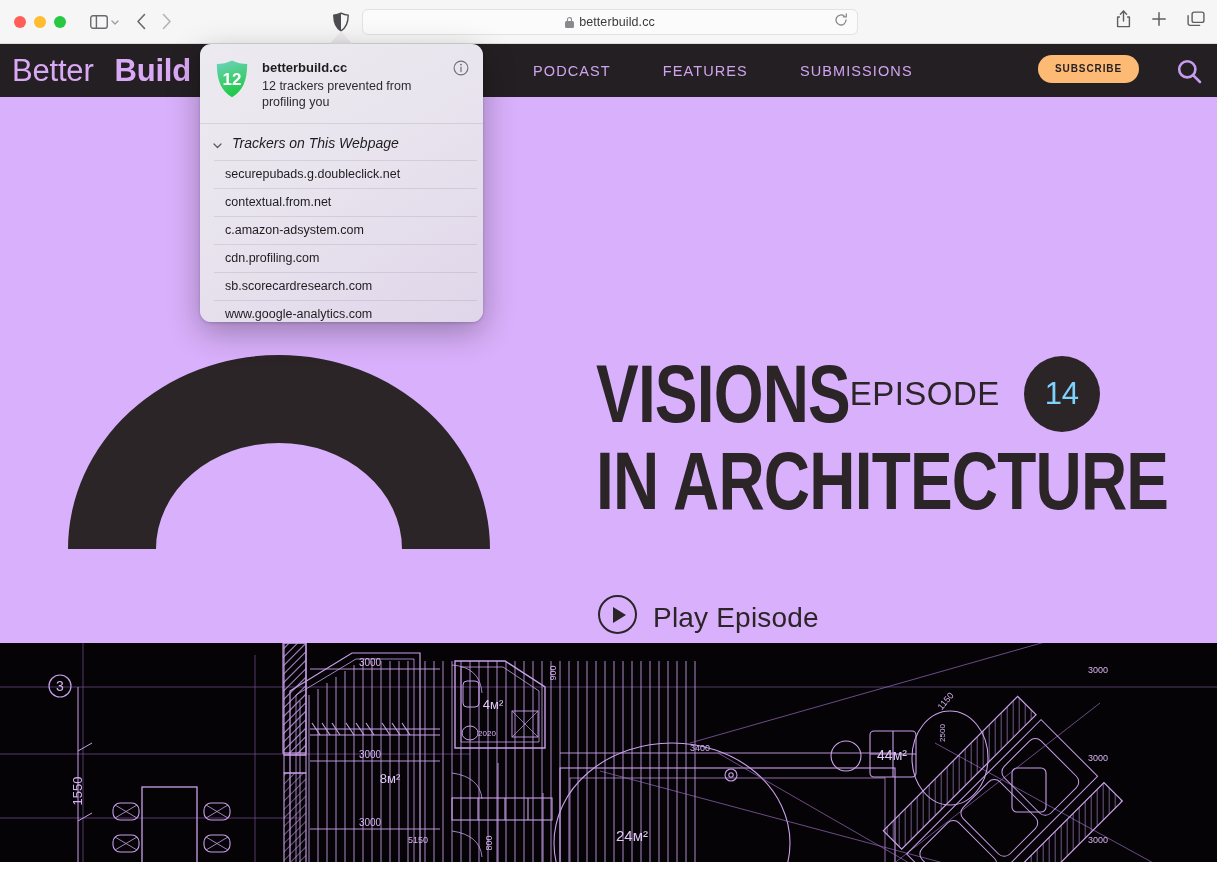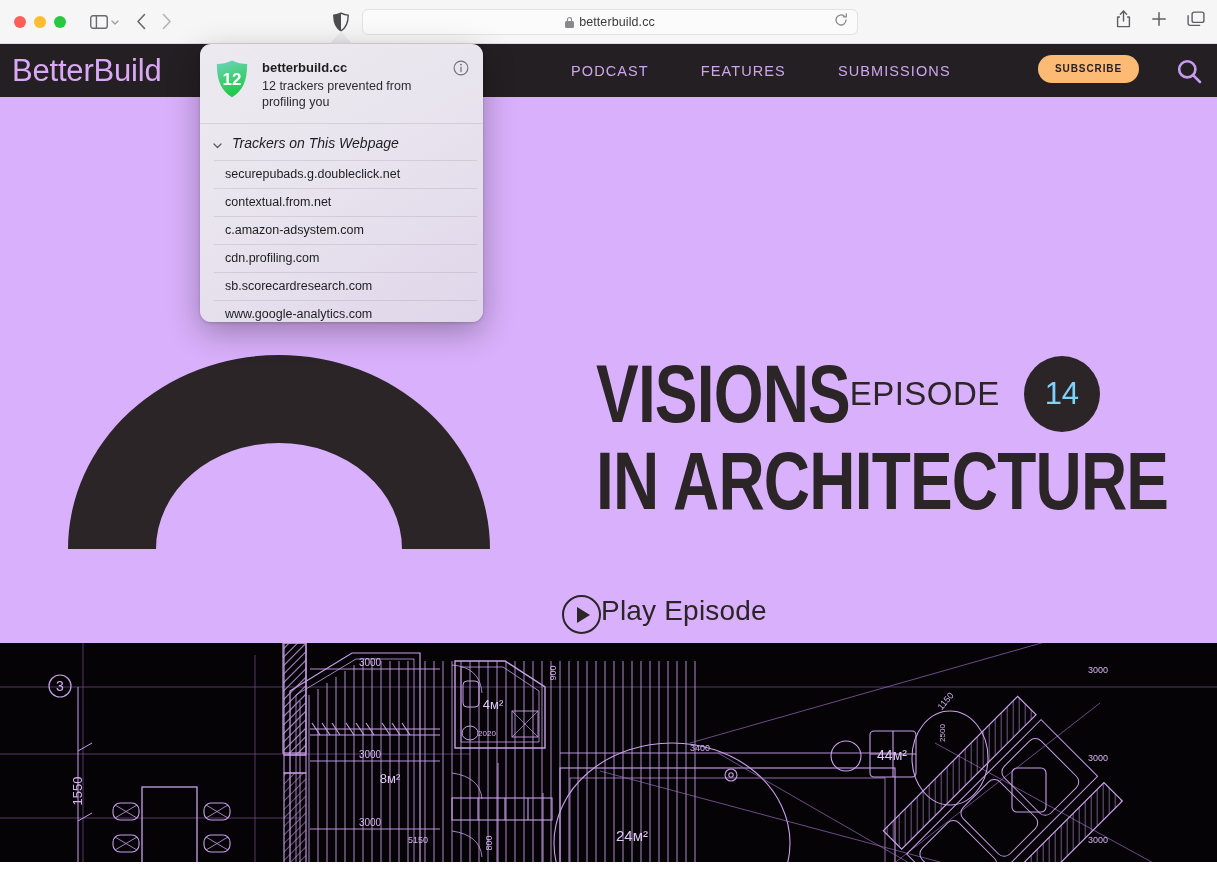--- a/index.html
+++ b/index.html
@@ -82,24 +82,24 @@
     display: flex; align-items: center;
   }
   .logo {
     margin-left: 12px;
     font-size: 31px; line-height: 1;
     color: #d9a9f5;
     letter-spacing: -.2px;
     white-space: nowrap;
   }
   .logo .thin { font-weight: 300; }
-  .logo .bold { font-weight: 400; }
+  .logo .bold { font-weight: 700; margin-left: 21px; }
 
   .site-nav {
-    position: absolute; left: 571px; top: 0; height: 53px;
+    position: absolute; left: 533px; top: 0; height: 53px;
     display: flex; align-items: center; gap: 52px;
   }
   .site-nav a {
     font-size: 14.5px; font-weight: 500;
     letter-spacing: 1.1px;
     color: #cfa4ee; text-decoration: none;
     white-space: nowrap;
   }
   .subscribe {
     position: absolute; right: 78px; top: 11px;
@@ -157,22 +157,22 @@
     white-space: nowrap;
   }
   .ep-badge {
     margin-left: 24px;
     width: 76px; height: 76px; border-radius: 50%;
     background: #2b2528; color: #7dd3fc;
     display: flex; align-items: center; justify-content: center;
     font-size: 31px; font-weight: 400;
   }
   .play-row {
-    position: absolute; left: 562px; top: 498px;
-    display: flex; align-items: flex-start; 
+    position: absolute; left: 598px; top: 498px;
+    display: flex; align-items: flex-end; gap: 16px;
     cursor: pointer;
   }
   .play-circle {
     width: 39px; height: 39px; border-radius: 50%;
     border: 2.2px solid #2b2528;
     display: flex; align-items: center; justify-content: center;
   }
   .play-tri {
     width: 0; height: 0; margin-left: 3px;
     border-left: 13px solid #2b2528;

